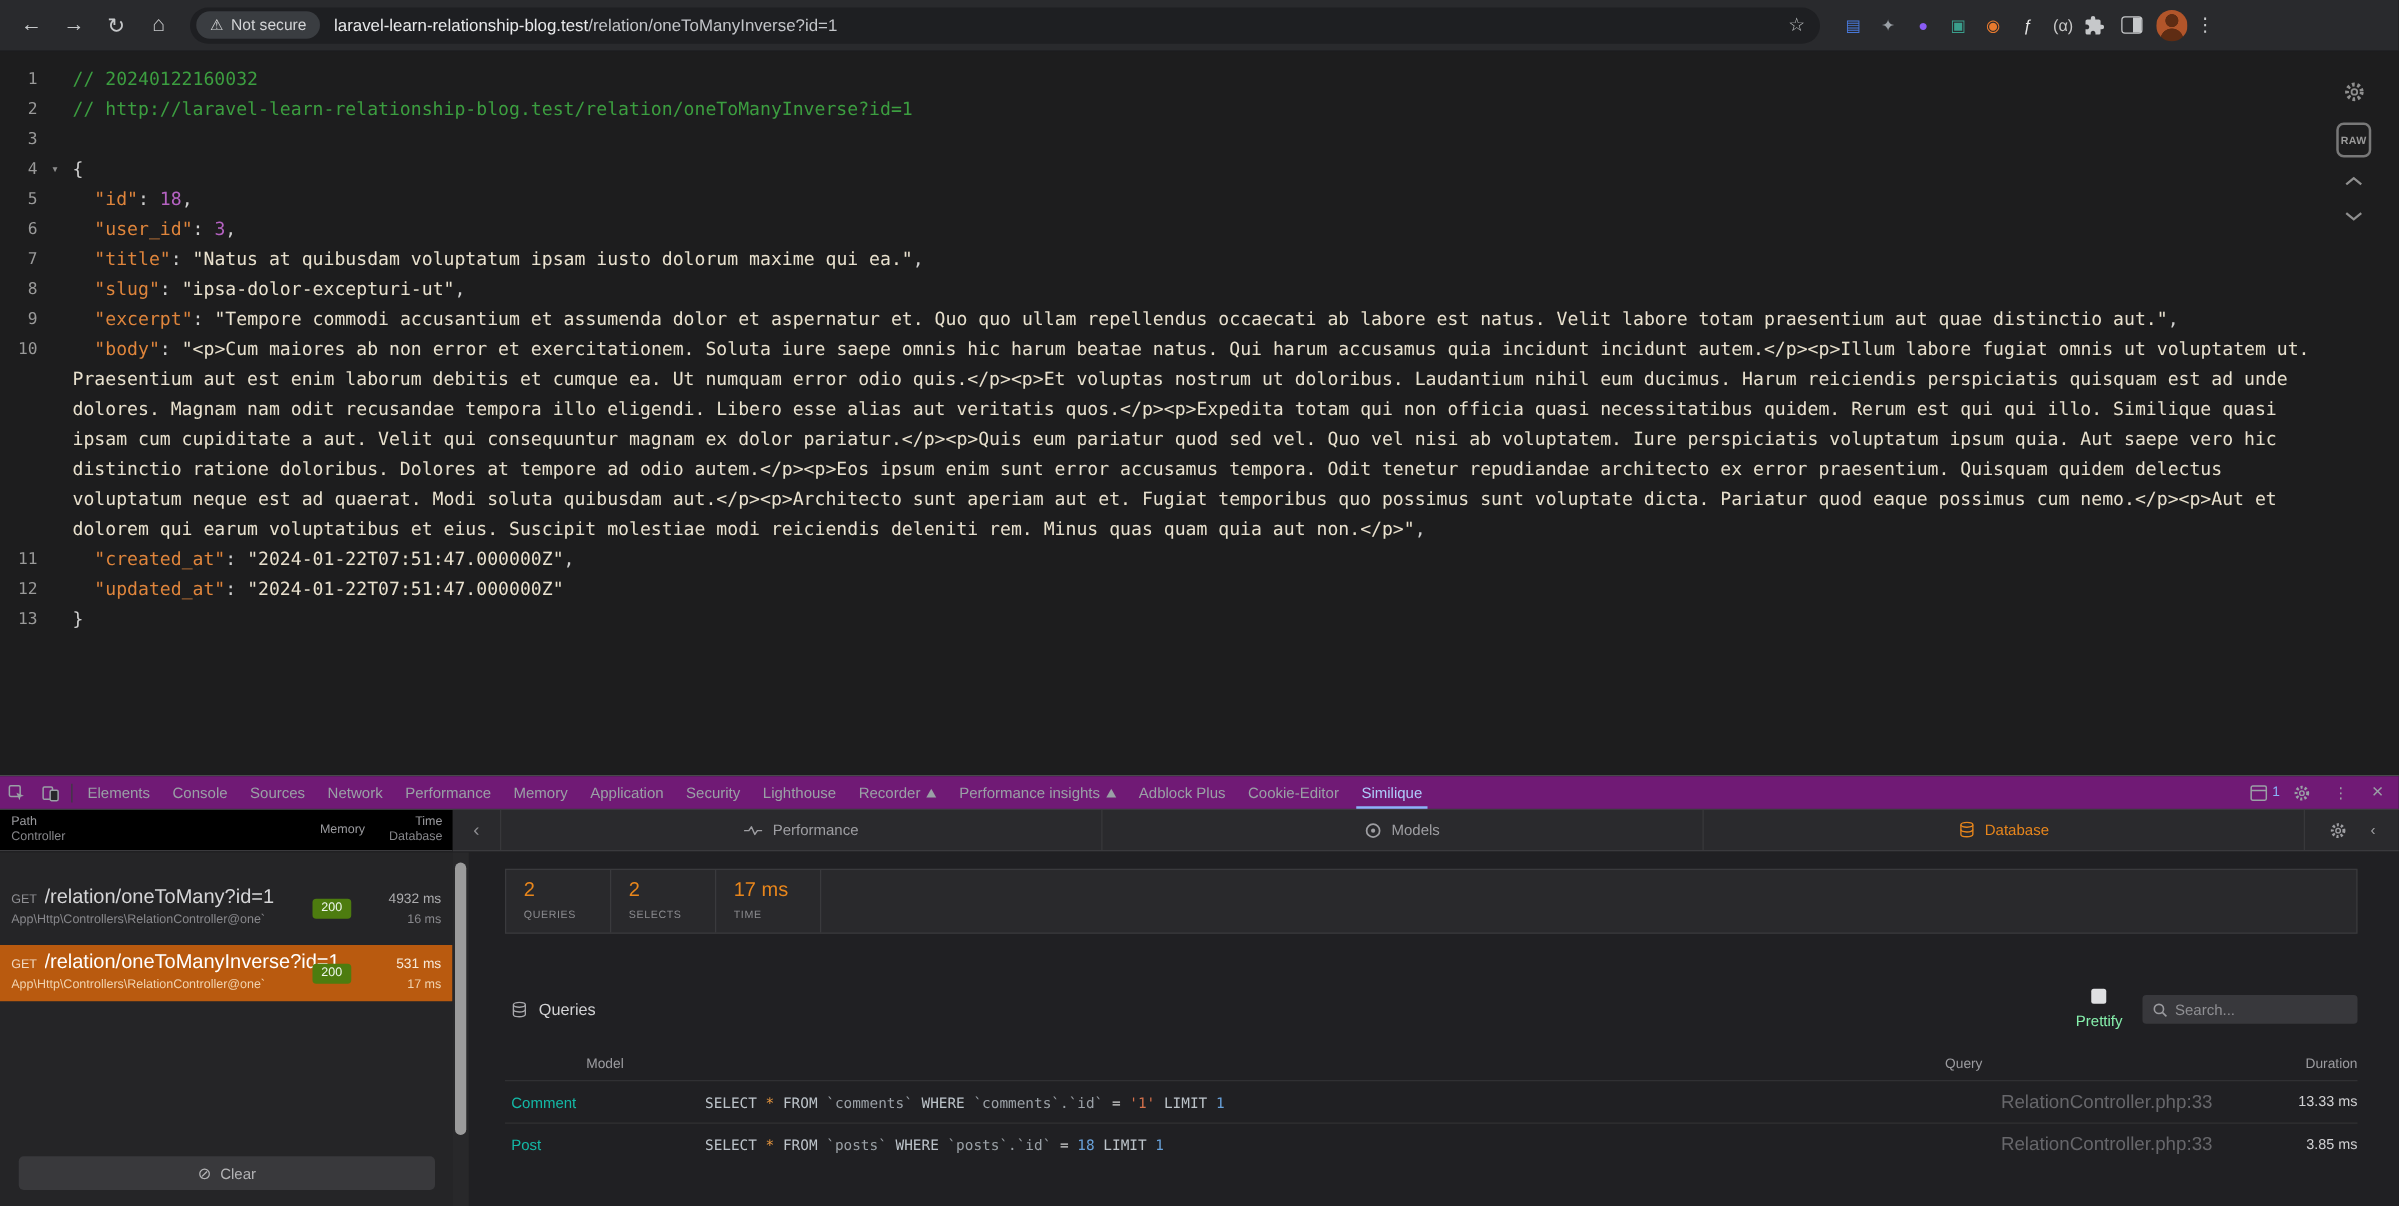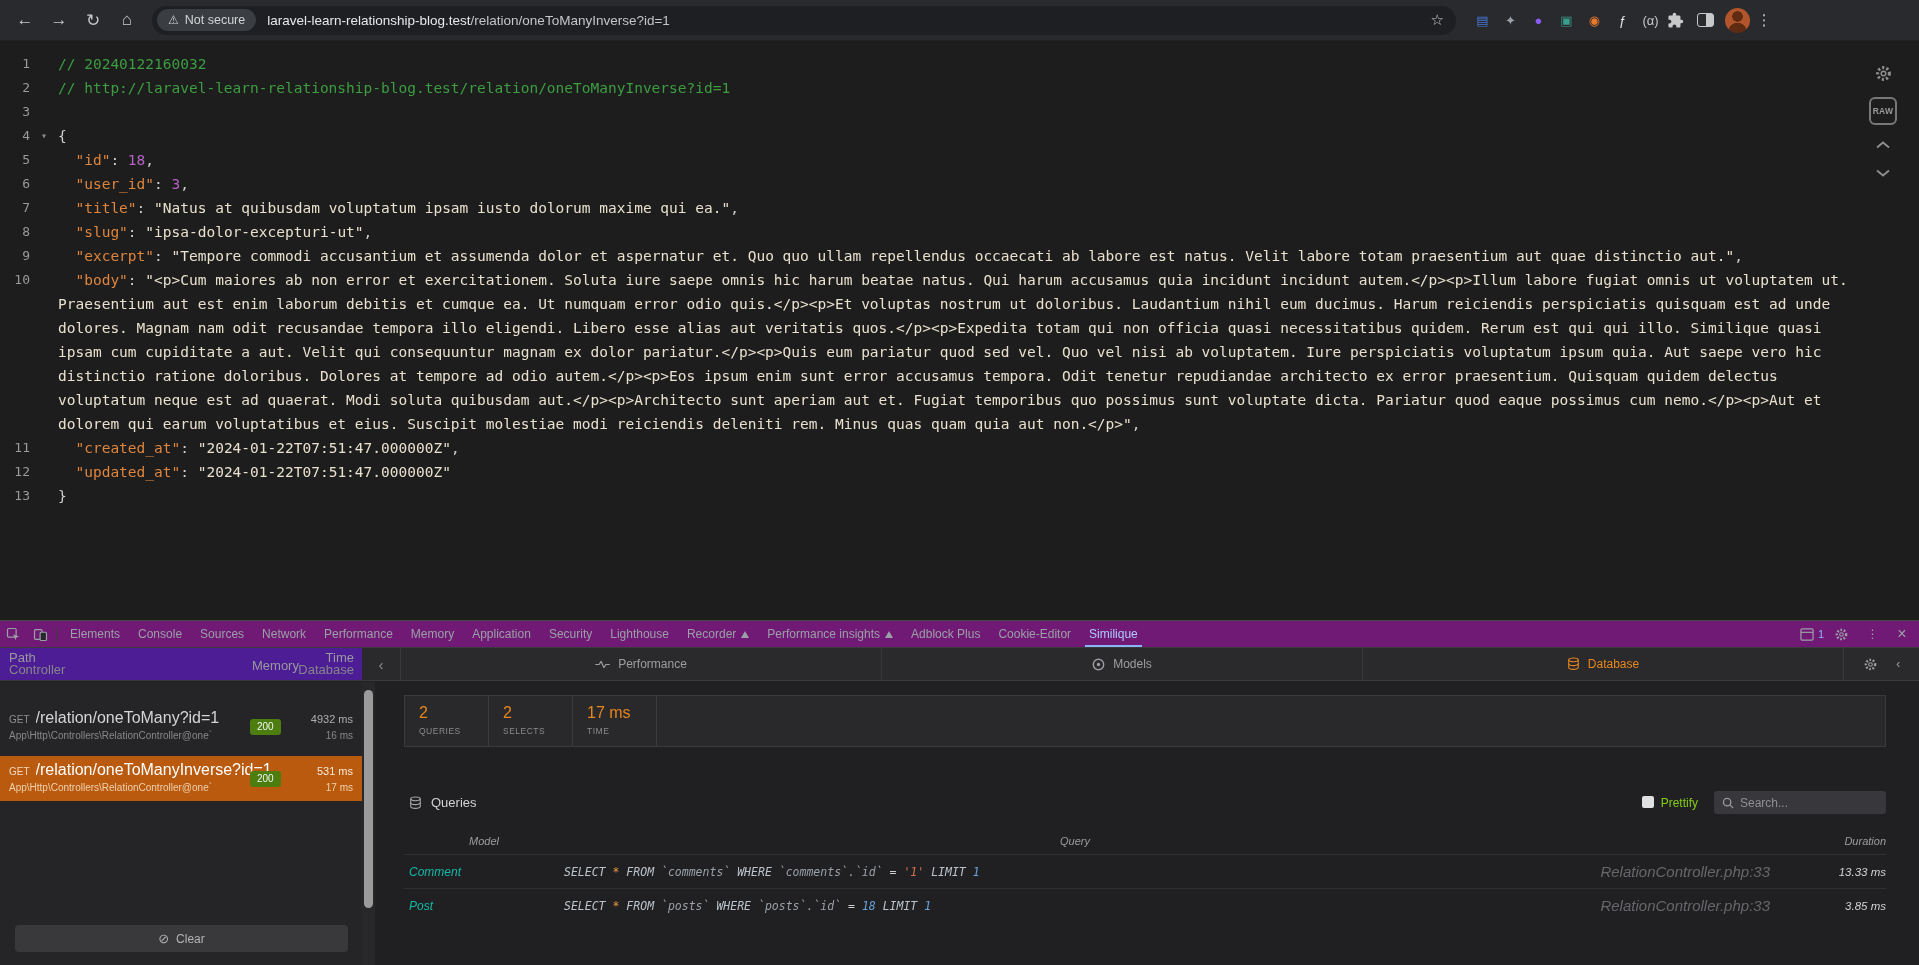--- a/index.html
+++ b/index.html
@@ -71,22 +71,22 @@
     height:2.5px; background:#8ab4f8; }
   .flask-icon { width:0; height:0; border-left:4px solid transparent; border-right:4px solid transparent;
     border-bottom:7px solid #9aa0a6; }
   .dt-right { margin-left:auto; display:flex; align-items:center; gap:4px; padding-right:5px; color:#9aa0a6; }
   .dt-badge { display:flex; align-items:center; gap:4px; }
   .dt-badge .cnt { color:#8ab4f8; font-size:11px; }
   .dt-x { font-size:16px; width:24px; text-align:center; }
 
   
   .cw-header { height:33px; display:flex; }
-  .cw-side-header { width:362px; flex:none; background:#4c1d95; border-bottom:1px solid #3a3a3d;
-    position:relative; font-size:13px; color:#9a9a9e; }
+  .cw-side-header { width:362px; flex:none; background:#000000; border-bottom:1px solid #3a3a3d;
+    position:relative; font-size:10px; color:#9a9a9e; }
   .csh-left { position:absolute; left:9px; top:4px; line-height:12px; }
   .csh-left .l2 { color:#86868a; }
   .csh-status { position:absolute; left:252px; top:10px; width:44px; text-align:center; }
   .csh-right { position:absolute; right:8px; top:4px; text-align:right; line-height:12px; }
   .csh-right .l2 { color:#86868a; }
   .cw-main-header { flex:1; background:#2a2a2d; border-bottom:1px solid #3a3a3d;
     display:flex; align-items:stretch; color:#9e9ea2; font-size:12px; }
   .cw-chevron { width:38px; display:flex; align-items:center; justify-content:center;
     color:#8d8d91; font-size:15px; }
   .cw-tab { flex:1; display:flex; align-items:center; justify-content:center; gap:8px;
@@ -127,32 +127,32 @@
   .cw-main { flex:1; background:#202023; padding:13px 0 0 29px; overflow:hidden; }
   .stats { width:1482px; height:52px; background:#29292c; border:1px solid #3a3a3d; display:flex; }
   .stat-cell { padding:8px 14px 0 14px; border-right:1px solid #3a3a3d; min-width:84px; }
   .stat-value { color:#e8861c; font-size:16px; }
   .stat-label { color:#8b8b8f; font-size:8.5px; letter-spacing:0.5px; margin-top:4px; }
   .q-wrap { width:1482px; }
   .queries-header { margin-top:44px; display:flex; align-items:center; }
   .queries-title { display:flex; align-items:center; gap:9px; color:#d2d2d4; font-size:13px; padding-left:5px; }
   .q-ic { color:#a8a8ac; display:flex; }
   .queries-controls { margin-left:auto; display:flex; align-items:center; gap:16px; }
-  .prettify { display:flex; gap:7px; color:#84cc16; font-size:12px; }
+  .prettify { display:flex; align-items:center; gap:7px; color:#86efac; font-size:12px;flex-direction:column; }
   .pf-box { width:12px; height:12px; background:#dfe0e2; border-radius:2px; }
   .search-box { width:172px; height:23px; background:#38383c; border-radius:3px;
     display:flex; align-items:center; padding:0 8px; gap:6px; color:#9a9a9e; }
   .search-box input { background:transparent; border:none; outline:none; color:#d0d0d2;
     font-size:12px; width:100%; font-family:"Liberation Sans", sans-serif; }
   .search-box input::placeholder { color:#8f8f93; }
 
-  .qtable { margin-top:14px;font-style:italic; }
+  .qtable { margin-top:14px; }
   .qhead { display:flex; padding:7px 0; color:#9c9ca0; font-size:11px; }
   .col-model { width:160px; text-align:center; }
-  .col-query { flex:1; text-align:center; }
+  .col-query { flex:1; text-align:right; }
   .col-file { width:210px; }
   .col-dur { width:90px; text-align:right; }
   .qrow { display:flex; align-items:center; border-top:1px solid #303033; padding:8px 0; }
   .qrow .model { width:160px; color:#14b8a6; font-size:12px; padding-left:5px; }
   .qrow .sql { flex:1; font-family:"DejaVu Sans Mono", monospace; font-size:11.5px; white-space:nowrap; overflow:hidden; }
   .qrow .file { width:210px; text-align:right; color:#67676b; font-size:15px; padding-right:26px; }
   .qrow .dur { width:90px; text-align:right; color:#d2d2d4; font-size:11.5px; }
   .s-kw { color:#bcc3c9; } .s-id { color:#9aa0a6; } .s-star { color:#e8973f; }
   .s-op { color:#d0d0d0; } .s-str { color:#d4704b; } .s-num { color:#68a0d8; } .s-pl { color:#9aa0a6; }
 </style>

